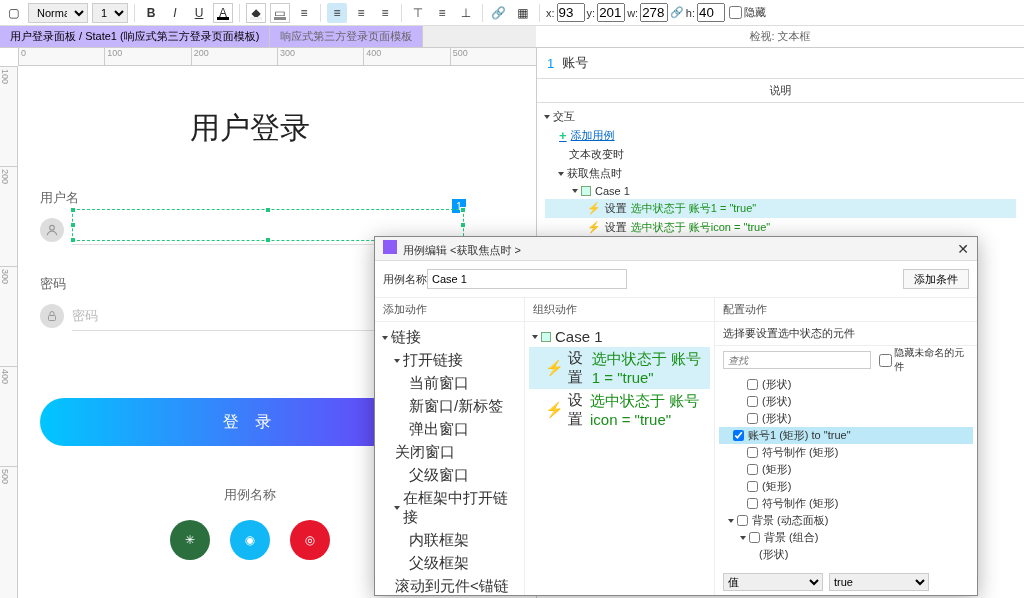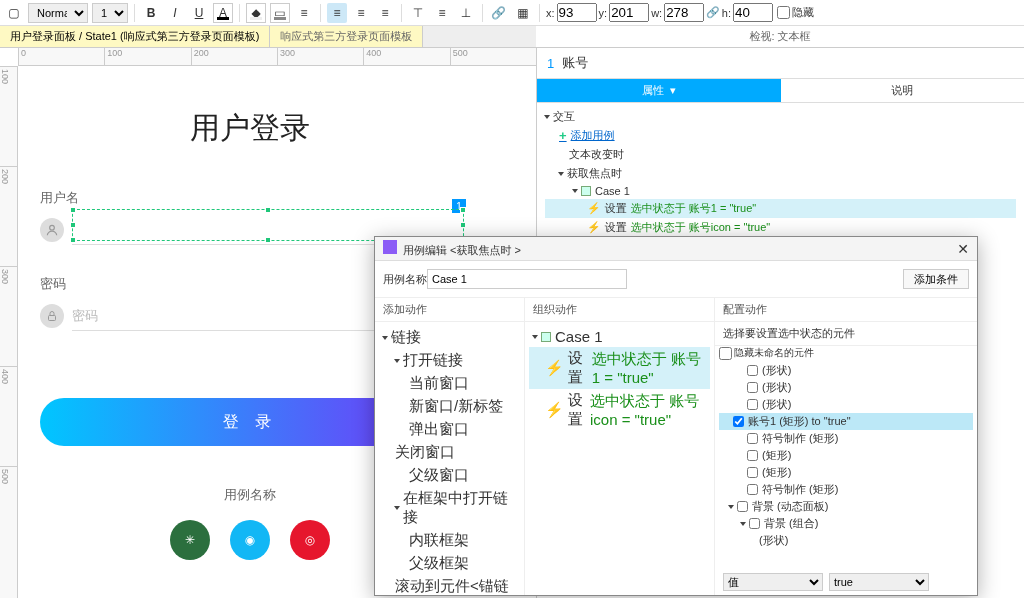--- a/index.html
+++ b/index.html
@@ -7,25 +7,25 @@
 
 .toolbar { height: 26px; background: #fff; border-bottom: 1px solid #ddd; display: flex; align-items: center; padding: 0 4px; gap: 4px; }
 .toolbar select, .toolbar input[type=text] { height: 20px; border: 1px solid #ccc; font-size: 11px; padding: 0 4px; }
 .tb-sel-style { width: 60px; }
 .tb-sel-size { width: 36px; }
 .tb-btn { width: 20px; height: 20px; display: inline-flex; align-items: center; justify-content: center; cursor: pointer; border-radius: 2px; }
 .tb-sep { width: 1px; height: 18px; background: #ddd; margin: 0 2px; }
 .tb-color { width: 20px; height: 20px; border: 1px solid #ccc; display: inline-flex; align-items: center; justify-content: center; position: relative; }
 .tb-color .bar { position: absolute; bottom: 2px; left: 3px; right: 3px; height: 3px; }
 .tb-coord { display: flex; align-items: center; gap: 2px; font-size: 11px; }
-.tb-coord input { width: 40px; }
+.tb-coord input { width: 28px; }
 .tb-check { display: flex; align-items: center; gap: 2px; font-size: 11px; }
 
 .tabs { height: 22px; background: #eee; border-bottom: 1px solid #ccc; display: flex; }
-.tab { padding: 3px 10px; font-size: 11px; background: #fef9c3; border-right: 1px solid #ccc; color: #666; }
+.tab { padding: 3px 10px; font-size: 11px; background: #c4b5fd; border-right: 1px solid #ccc; color: #666; }
 .tab.active { color: #000; }
 .right-top { position: absolute; right: 0; top: 26px; width: 488px; height: 22px; background: #fff; border-bottom: 1px solid #ccc; display:flex; align-items:center; justify-content:center; font-size:11px; color:#666;}
 
 .canvas { position: absolute; left: 0; top: 48px; width: 536px; bottom: 0; background: #fff; overflow: hidden; }
 .ruler-h { position: absolute; top: 0; left: 18px; right: 0; height: 18px; background: #f8f8f8; border-bottom: 1px solid #ccc; font-size: 9px; color: #999; display: flex; }
 .ruler-h span { border-left: 1px solid #ccc; padding-left: 2px; width: 100px; }
 .ruler-v { position: absolute; top: 18px; left: 0; width: 18px; bottom: 0; background: #f8f8f8; border-right: 1px solid #ccc; font-size: 9px; color: #999; display: flex; flex-direction: column; }
 .ruler-v span { border-top: 1px solid #ccc; padding-top: 2px; height: 100px; writing-mode: vertical-lr; }
 .design { position: absolute; left: 40px; top: 40px; width: 420px; }
 
@@ -206,21 +206,20 @@
     </div>
   </div>
 </div>
 
 <div class="right-panel">
   <div class="rp-head">
     <span class="num">1</span>
     <span>账号</span>
   </div>
   <div class="rp-tabs">
-    <div class="rp-tab active"><span>属性</span><span style="margin-left:6px">▾</span></div>
     <div class="rp-tab">说明</div>
   </div>
   <div class="rp-tree">
     <div class="tree-row">
         <span class="tri open"></span>
         <span>交互</span>
       </div>
     <div class="tree-row link" style="padding-left:14px">
         <span class="plus-icon">+</span>
         <span>添加用例</span>
@@ -326,20 +325,21 @@
             <span style="color:#1a8f1a">选中状态于 账号icon = "true"</span>
           </div>
       </div>
     </div>
     <div class="dlg-col col3" style="border-right:none">
       <div class="dlg-col-h">配置动作</div>
       <div class="cfg-head">
         <span>选择要设置选中状态的元件</span>
       </div>
       <div style="display:flex;align-items:center;gap:4px;padding:0 4px">
+        <input class="cfg-search" placeholder="查找" style="">
         <label style="font-size:10px;display:flex;align-items:center;gap:2px">
             <input type="checkbox" style="">
             <span>隐藏未命名的元件</span>
           </label>
       </div>
       <div class="dlg-col-body cfg-tree">
         <div class="cfg-item">
             <input type="checkbox" style="">
             <span>(形状)</span>
           </div>

